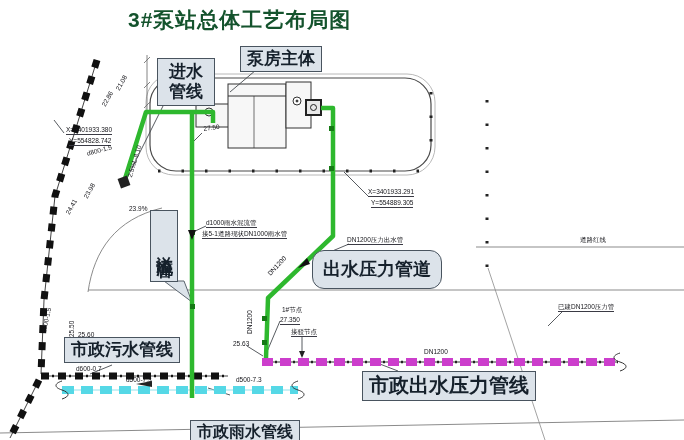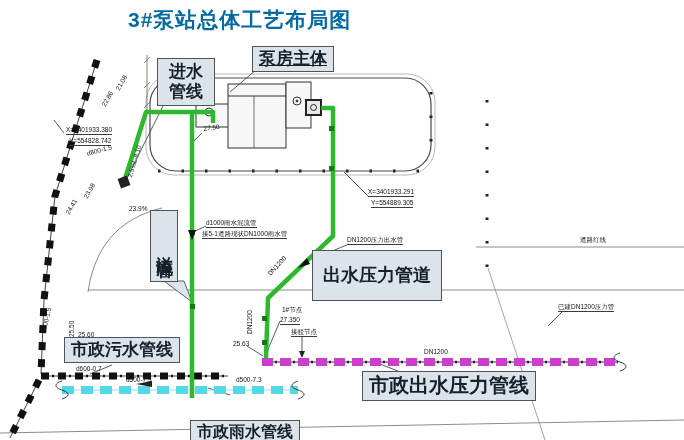--- a/index.html
+++ b/index.html
@@ -1,20 +1,20 @@
 <!DOCTYPE html>
 <html><head>
 <meta charset="utf-8">
 <style>
   html,body{margin:0;padding:0;background:#fff;}
   .stage{position:relative;width:684px;height:440px;background:#fff;overflow:hidden;
          font-family:"Liberation Sans","DejaVu Sans",sans-serif;}
   .stage svg{position:absolute;left:0;top:0;z-index:1;}
   .title{position:absolute;left:128px;top:6px;z-index:4;font-size:21px;font-weight:bold;
-         color:#0369a1;letter-spacing:1px;}
+         color:#14532d;letter-spacing:1px;}
   .box{position:absolute;z-index:3;background:#dce3ea;border:1.5px solid #49545f;color:#15202b;
        font-weight:bold;font-size:17px;line-height:1.18;text-align:center;padding:2px 6px;
        box-sizing:border-box;}
   .box.vert{writing-mode:vertical-rl;text-orientation:upright;letter-spacing:3px;padding:5px 3px;}
   .tiny{position:absolute;z-index:2;font-size:6.5px;line-height:1.15;color:#15151a;white-space:nowrap;}
   .u{border-bottom:1px solid #3a3a44;padding-bottom:0.5px;}
   .r{transform-origin:left top;}
 </style>
 </head>
 <body>
@@ -119,24 +119,24 @@
       <rect x="119" y="177" width="10" height="10" fill="#222" transform="rotate(-20 124 182)"></rect>
     </g>
     <g fill="#111" stroke="none">
       <polygon points="188,230 196,230 192,240"></polygon>
       <polygon points="307,258 310,264 298,268"></polygon>
     </g>
   </svg>
 
   <div class="title">3#泵站总体工艺布局图</div>
 
-  <div class="box" style="left:252px;top:46px;text-decoration:underline;">泵房主体</div>
+  <div class="box" style="left:240px;top:46px;">泵房主体</div>
   <div class="box" style="left:157px;top:58px;width:58px;padding:3px 5px;">进水管线</div>
   <div class="box vert" style="left:150px;top:210px;height:72px;">溢流管</div>
-  <div class="box" style="left:312px;top:250px;font-size:18px;padding:14px 10px;">出水压力管道</div>
+  <div class="box" style="left:312px;top:250px;font-size:18px;padding:8px 10px;border-radius:12px;">出水压力管道</div>
   <div class="box" style="left:64px;top:337px;">市政污水管线</div>
   <div class="box" style="left:190px;top:395px;font-size:16px;margin-top:25px;">市政雨水管线</div>
   <div class="box" style="left:362px;top:371px;font-size:20px;">市政出水压力管线</div>
 
   <div class="tiny u" style="left:66px;top:126px;">X=3401933.380</div>
   <div class="tiny u" style="left:69px;top:137px;">Y=554828.742</div>
   <div class="tiny u" style="left:368px;top:188px;">X=3401933.291</div>
   <div class="tiny u" style="left:371px;top:199px;">Y=554889.305</div>
   <div class="tiny r" style="left:203px;top:125px;transform:rotate(-8deg);">27.50</div>
   <div class="tiny r" style="left:82px;top:196px;transform:rotate(-60deg);">23.98</div>

